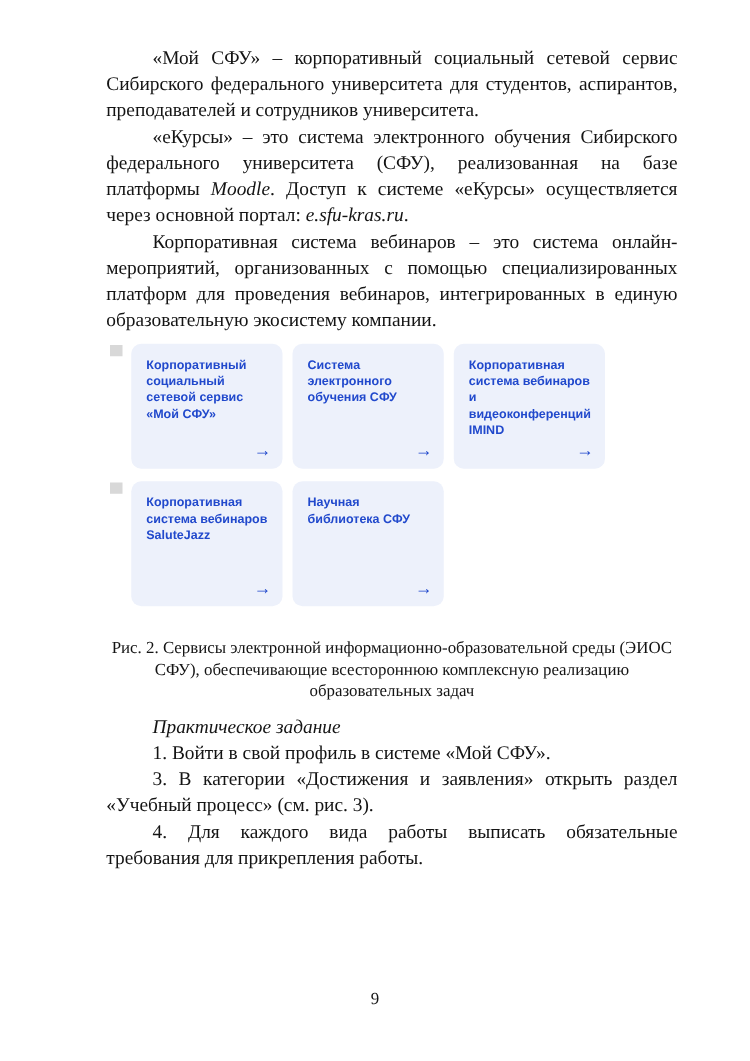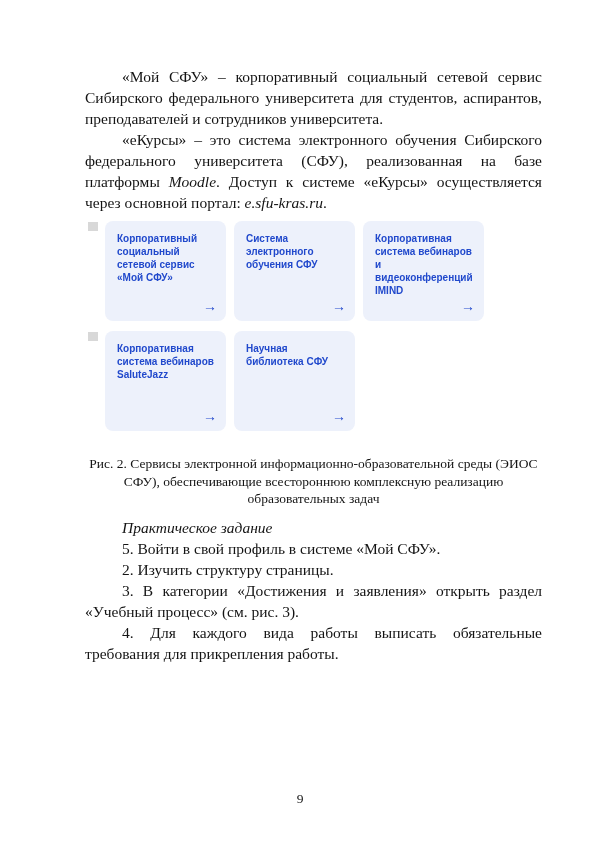--- a/index.html
+++ b/index.html
@@ -7,21 +7,21 @@
     position: relative;
     width: 600px;
     height: 849px;
     background: #ffffff;
     font-family: "Liberation Serif", serif;
     color: #141414;
     overflow: hidden;
   }
   .content {
     position: absolute;
-    top: 66px;
+    top: 36px;
     left: 85px;
     width: 457px;
   }
   .para {
     margin: 0;
     font-size: 15.5px;
     line-height: 21px;
     text-align: justify;
     text-indent: 37px;
   }
@@ -84,20 +84,21 @@
 </head>
 <body>
 
 <div class="page">
   <div class="content">
 
     <p class="para">«Мой СФУ» – корпоративный социальный сетевой сервис Сибирского федерального университета для студентов, аспирантов, преподавателей и сотрудников университета.</p>
 
     <p class="para"><span>«еКурсы» – это система электронного обучения Сибирского федерального университета (СФУ), реализованная на базе платформы </span><em>Moodle</em><span>. Доступ к системе «еКурсы» осуществляется через основной портал: </span><em>e.sfu-kras.ru</em><span>.</span></p>
 
+    <p class="para">Корпоративная система вебинаров – это система онлайн-мероприятий, организованных с помощью специализированных платформ для проведения вебинаров, интегрированных в единую образовательную экосистему компании.</p>
 
     <figure class="figure" style="margin-left:0; margin-right:0;">
       <div class="cards">
         <div class="chip chip1"></div>
         <div class="chip chip2"></div>
 
         <div class="card-row">
           <div class="card">
             <span class="card-label">Корпоративный социальный сетевой сервис «Мой СФУ»</span>
             <span class="card-arrow">→</span>
@@ -121,21 +122,20 @@
             <span class="card-label">Научная библиотека СФУ</span>
             <span class="card-arrow">→</span>
           </div>
         </div>
       </div>
 
       <figcaption class="caption">Рис. 2. Сервисы электронной информационно-образовательной среды (ЭИОС СФУ), обеспечивающие всестороннюю комплексную реализацию образовательных задач</figcaption>
     </figure>
 
     <p class="para task-heading">Практическое задание</p>
-    <p class="para">5. Войти в свой профиль в системе «Мой СФУ».</p>
-    <p class="para">2. Изучить структуру страницы.</p>
+    <p class="para">1. Войти в свой профиль в системе «Мой СФУ».</p>
     <p class="para">3. В категории «Достижения и заявления» открыть раздел «Учебный процесс» (см. рис. 3).</p>
     <p class="para">4. Для каждого вида работы выписать обязательные требования для прикрепления работы.</p>
 
   </div>
 
   <div class="page-number">9</div>
 </div>
 
 </body></html>

